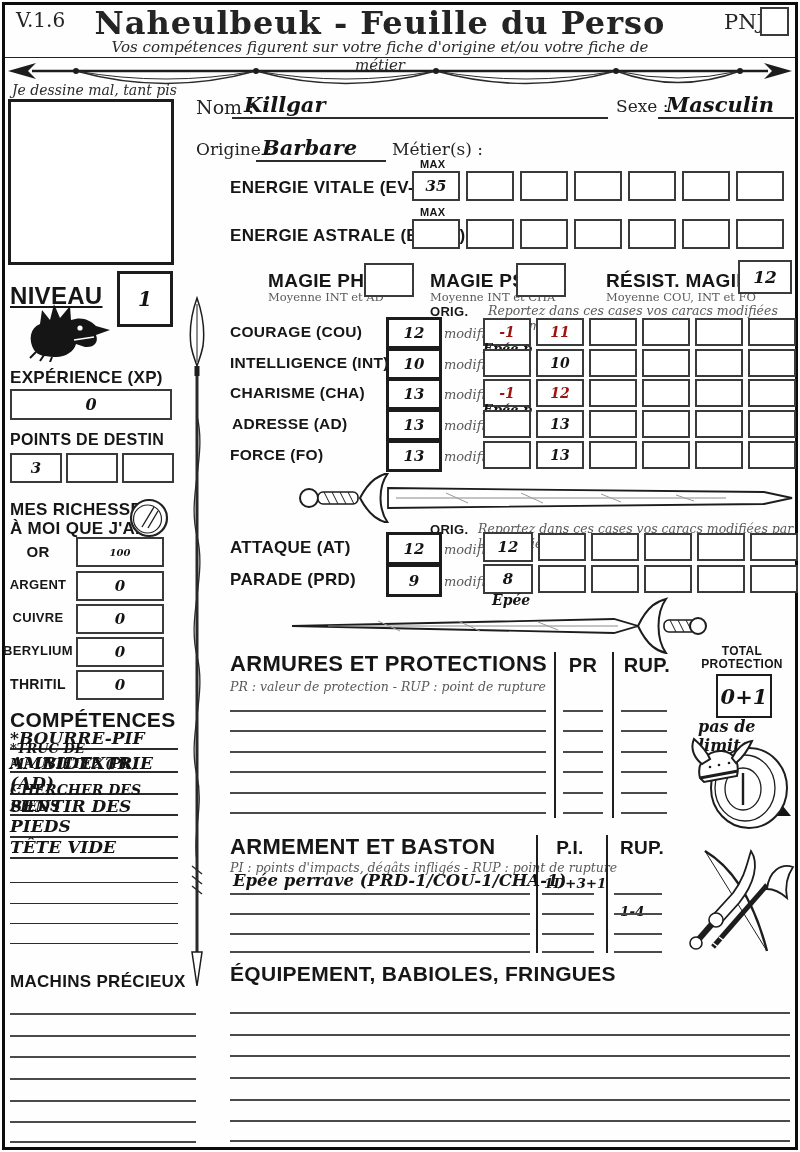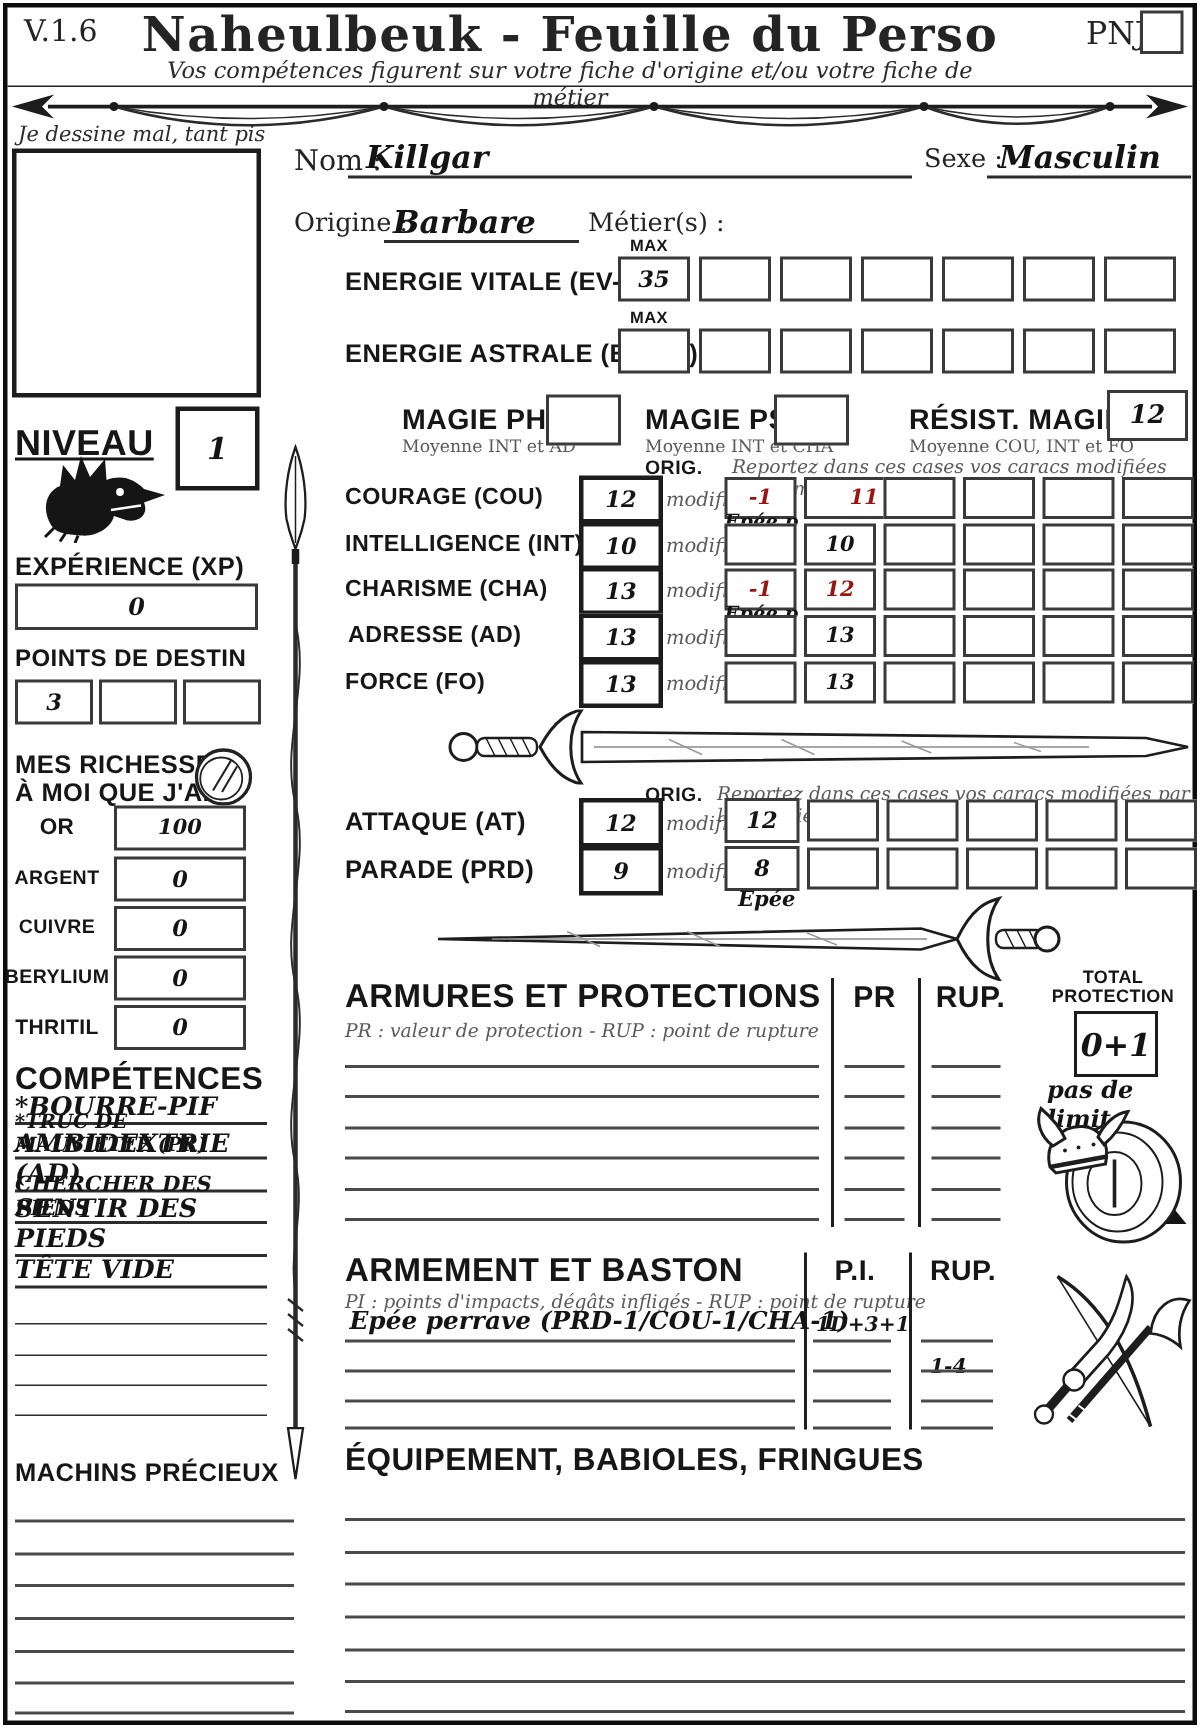--- a/index.html
+++ b/index.html
@@ -83,21 +83,21 @@
   <div class="abs" style="left:128px;top:497px;width:42px;height:42px;">
     <svg width="42" height="42" viewBox="0 0 42 42">
       <circle cx="21" cy="21" r="18" fill="#fff" stroke="#222" stroke-width="2.2"></circle>
       <circle cx="19.5" cy="22" r="14" fill="none" stroke="#222" stroke-width="1.2"></circle>
       <path d="M26,10 L14,30 M30,14 L20,31" stroke="#222" stroke-width="1.4"></path>
     </svg>
   </div>
 
   <div class="abs bold ctr" style="left:0px;top:543px;width:76px;font-size:15px;">OR</div>
   <div class="box" style="left:76px;top:537px;width:84px;height:26px;">
-    <span class="hand" style="font-size:14px;">100</span>
+    <span class="hand" style="font-size:10px;">100</span>
   </div>
   <div class="abs bold ctr" style="left:0px;top:577px;width:76px;font-size:13px;">ARGENT</div>
   <div class="box" style="left:76px;top:571px;width:84px;height:26px;">
     <span class="hand" style="font-size:15px;">0</span>
   </div>
   <div class="abs bold ctr" style="left:0px;top:610px;width:76px;font-size:13px;">CUIVRE</div>
   <div class="box" style="left:76px;top:604px;width:84px;height:26px;">
     <span class="hand" style="font-size:15px;">0</span>
   </div>
   <div class="abs bold ctr" style="left:0px;top:643px;width:76px;font-size:13px;">BERYLIUM</div>
@@ -206,21 +206,21 @@
   <div class="abs script gray" style="left:488px;top:303px;font-size:12.5px;">Reportez dans ces cases vos caracs modifiées par le matériel</div>
 
   <div class="abs bold" style="left:230px;top:323px;font-size:15.5px;">COURAGE (COU)</div>
   <div class="box b3" style="left:386px;top:317px;width:50px;height:26px;">
       <span class="hand" style="font-size:15px;">12</span>
     </div>
   <div class="abs script gray" style="left:444px;top:326px;font-size:13px;">modifiée...</div>
   <div class="box" style="left:483px;top:318px;width:44px;height:24px;">
       <span class="hand red" style="font-size:14px;">-1</span>
     </div>
-  <div class="box" style="left:536px;top:318px;width:44px;height:24px;padding-left:16px;">
+  <div class="box" style="left:536px;top:318px;width:44px;height:24px;">
       <span class="hand red" style="font-size:14px;">11</span>
     </div>
   <div class="box" style="left:589px;top:318px;width:44px;height:24px;"></div>
   <div class="box" style="left:642px;top:318px;width:44px;height:24px;"></div>
   <div class="box" style="left:695px;top:318px;width:44px;height:24px;"></div>
   <div class="box" style="left:748px;top:318px;width:44px;height:24px;"></div>
   <div class="abs hand" style="left:483px;top:341px;font-size:13px;">Epée p</div>
 
   <div class="abs bold" style="left:230px;top:354px;font-size:15.5px;">INTELLIGENCE (INT)</div>
   <div class="box b3" style="left:386px;top:348px;width:50px;height:26px;">

